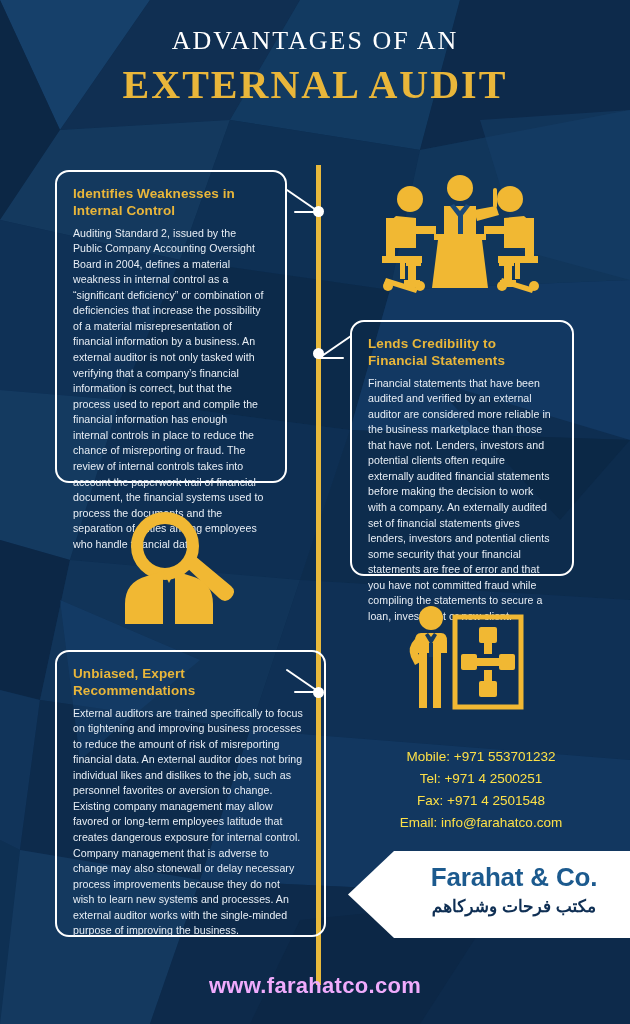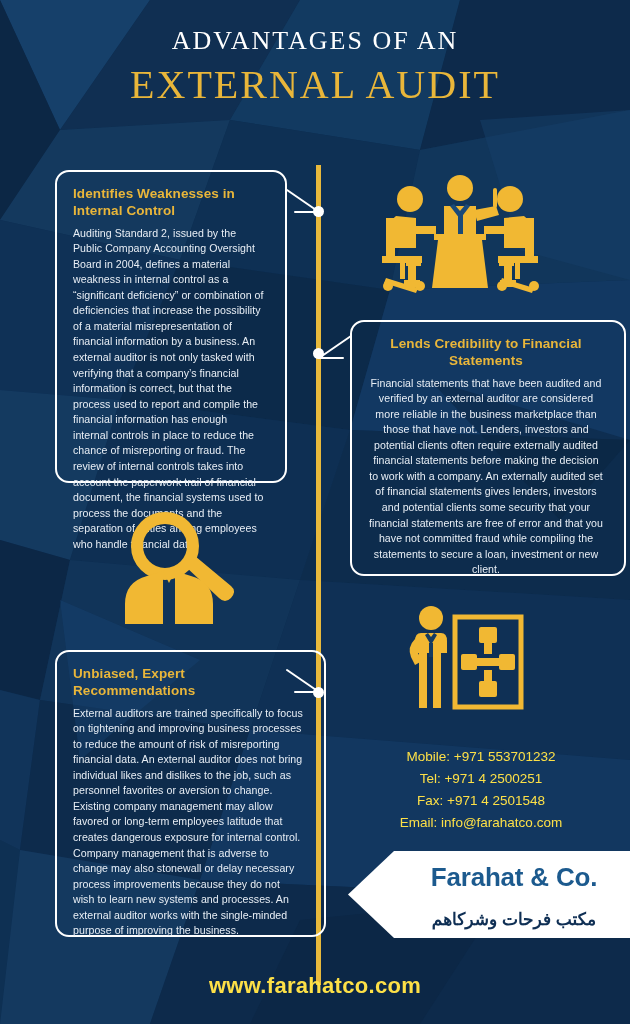--- a/index.html
+++ b/index.html
@@ -43,21 +43,21 @@
     color: #ffffff;
     line-height: 1.18;
     font-weight: 400;
   }
   .title-line2 {
     font-family: "Liberation Serif", serif;
     font-size: 40px;
     letter-spacing: 2.0px;
     color: #e9b63a;
     line-height: 1.18;
-    font-weight: 400;
+    font-weight: 700;
     margin-top: 4px;
   }
 
   
   .spine {
     position: absolute;
     left: 316px;
     top: 165px;
     width: 5px;
     height: 820px;
@@ -141,33 +141,33 @@
     font-weight: bold;
     color: #1c5a8e;
     letter-spacing: -0.2px;
     line-height: 1.1;
   }
   .logo-ar {
     font-size: 17px;
     font-weight: bold;
     color: #0f2f54;
     direction: rtl;
-    margin-top: 18px;
+    margin-top: 5px;
     line-height: 1.2;
     text-align: center;
   }
 
   
   .footer-url {
     position: absolute;
     left: 0;
     top: 973px;
     width: 630px;
     text-align: center;
-    color: #fde047;
+    color: #f0abfc;
     font-size: 22px;
     font-weight: bold;
     letter-spacing: 0.3px;
     z-index: 4;
   }
 </style>
 </head>
 <body>
 
 <div class="page">
@@ -266,21 +266,21 @@
           <path d="M121 88 h15 v10 h-15 z"></path>
           <path d="M126 98 h8 v18 h-8 z"></path>
           <path d="M122 112 h16 v7 h-16 z"></path>
 
           <path d="M56 66 h52 v6 h-52 z"></path>
           <path d="M60 72 h44 l6 48 h-56 z"></path>
         </g>
       </svg>
     </div>
 
-    <div class="box" style="left:350px; top:320px; width:276px; height:256px;text-align:center;">
+    <div class="box" style="left:350px; top:320px; width:224px; height:256px;">
       <div class="box-inner">
         <h3>Lends Credibility to Financial Statements</h3>
         <p>Financial statements that have been audited and verified by an external auditor are considered more reliable in the business marketplace than those that have not. Lenders, investors and potential clients often require externally audited financial statements before making the decision to work with a company. An externally audited set of financial statements gives lenders, investors and potential clients some security that your financial statements are free of error and that you have not committed fraud while compiling the statements to secure a loan, investment or new client.</p>
       </div>
     </div>
     <svg class="tail" style="left:317px; top:334px; width:36px; height:34px;" viewBox="0 0 36 34">
       <polyline points="34,2 2,24 26,24" fill="none" stroke="#ffffff" stroke-width="2" stroke-linejoin="round" stroke-linecap="round"></polyline>
     </svg>
 
     <div class="icon-box" style="left:115px; top:512px; width:130px; height:112px;">

